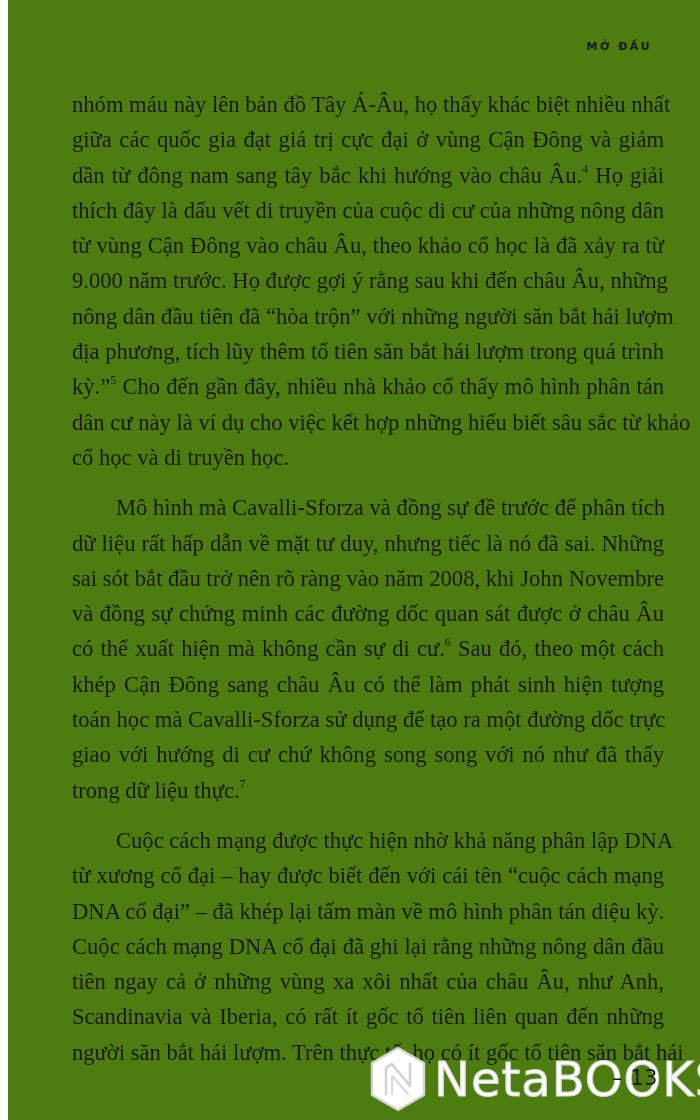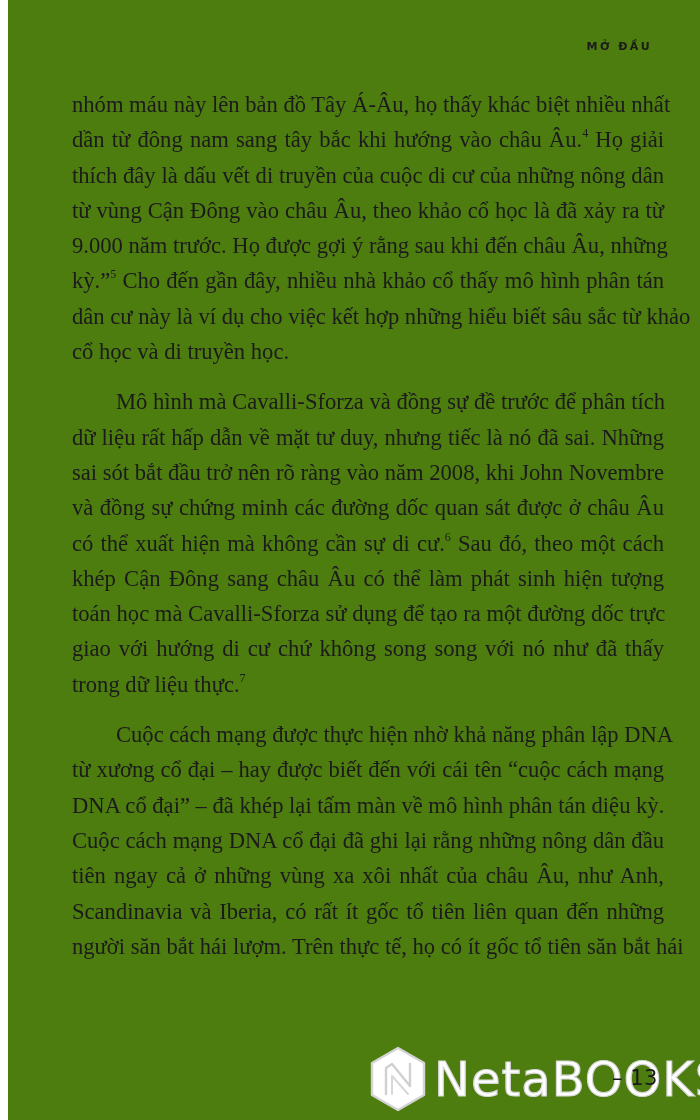--- a/index.html
+++ b/index.html
@@ -105,24 +105,27 @@
 </head>
 <body>
 
 <div class="page">
 
   <div class="running-head">MỞ ĐẦU</div>
 
   <div class="body-text" id="body-text">
       <div class="para">
         <span class="line">nhóm máu này lên bản đồ Tây Á-Âu, họ thấy khác biệt nhiều nhất</span>
+        <span class="line">giữa các quốc gia đạt giá trị cực đại ở vùng Cận Đông và giảm</span>
         <span class="line"><span>dần từ đông nam sang tây bắc khi hướng vào châu Âu.</span><sup>4</sup><span> Họ giải</span></span>
         <span class="line">thích đây là dấu vết di truyền của cuộc di cư của những nông dân</span>
         <span class="line">từ vùng Cận Đông vào châu Âu, theo khảo cổ học là đã xảy ra từ</span>
         <span class="line">9.000 năm trước. Họ được gợi ý rằng sau khi đến châu Âu, những</span>
+        <span class="line">nông dân đầu tiên đã “hòa trộn” với những người săn bắt hái lượm</span>
+        <span class="line">địa phương, tích lũy thêm tổ tiên săn bắt hái lượm trong quá trình</span>
         <span class="line"><span>kỳ.”</span><sup>5</sup><span> Cho đến gần đây, nhiều nhà khảo cổ thấy mô hình phân tán</span></span>
         <span class="line">dân cư này là ví dụ cho việc kết hợp những hiểu biết sâu sắc từ khảo</span>
         <span class="line last">cổ học và di truyền học.</span>
       </div>
       <div class="para">
         <span class="line indent">Mô hình mà Cavalli-Sforza và đồng sự đề trước để phân tích</span>
         <span class="line">dữ liệu rất hấp dẫn về mặt tư duy, nhưng tiếc là nó đã sai. Những</span>
         <span class="line">sai sót bắt đầu trở nên rõ ràng vào năm 2008, khi John Novembre</span>
         <span class="line">và đồng sự chứng minh các đường dốc quan sát được ở châu Âu</span>
         <span class="line"><span>có thể xuất hiện mà không cần sự di cư.</span><sup>6</sup><span> Sau đó, theo một cách</span></span>

